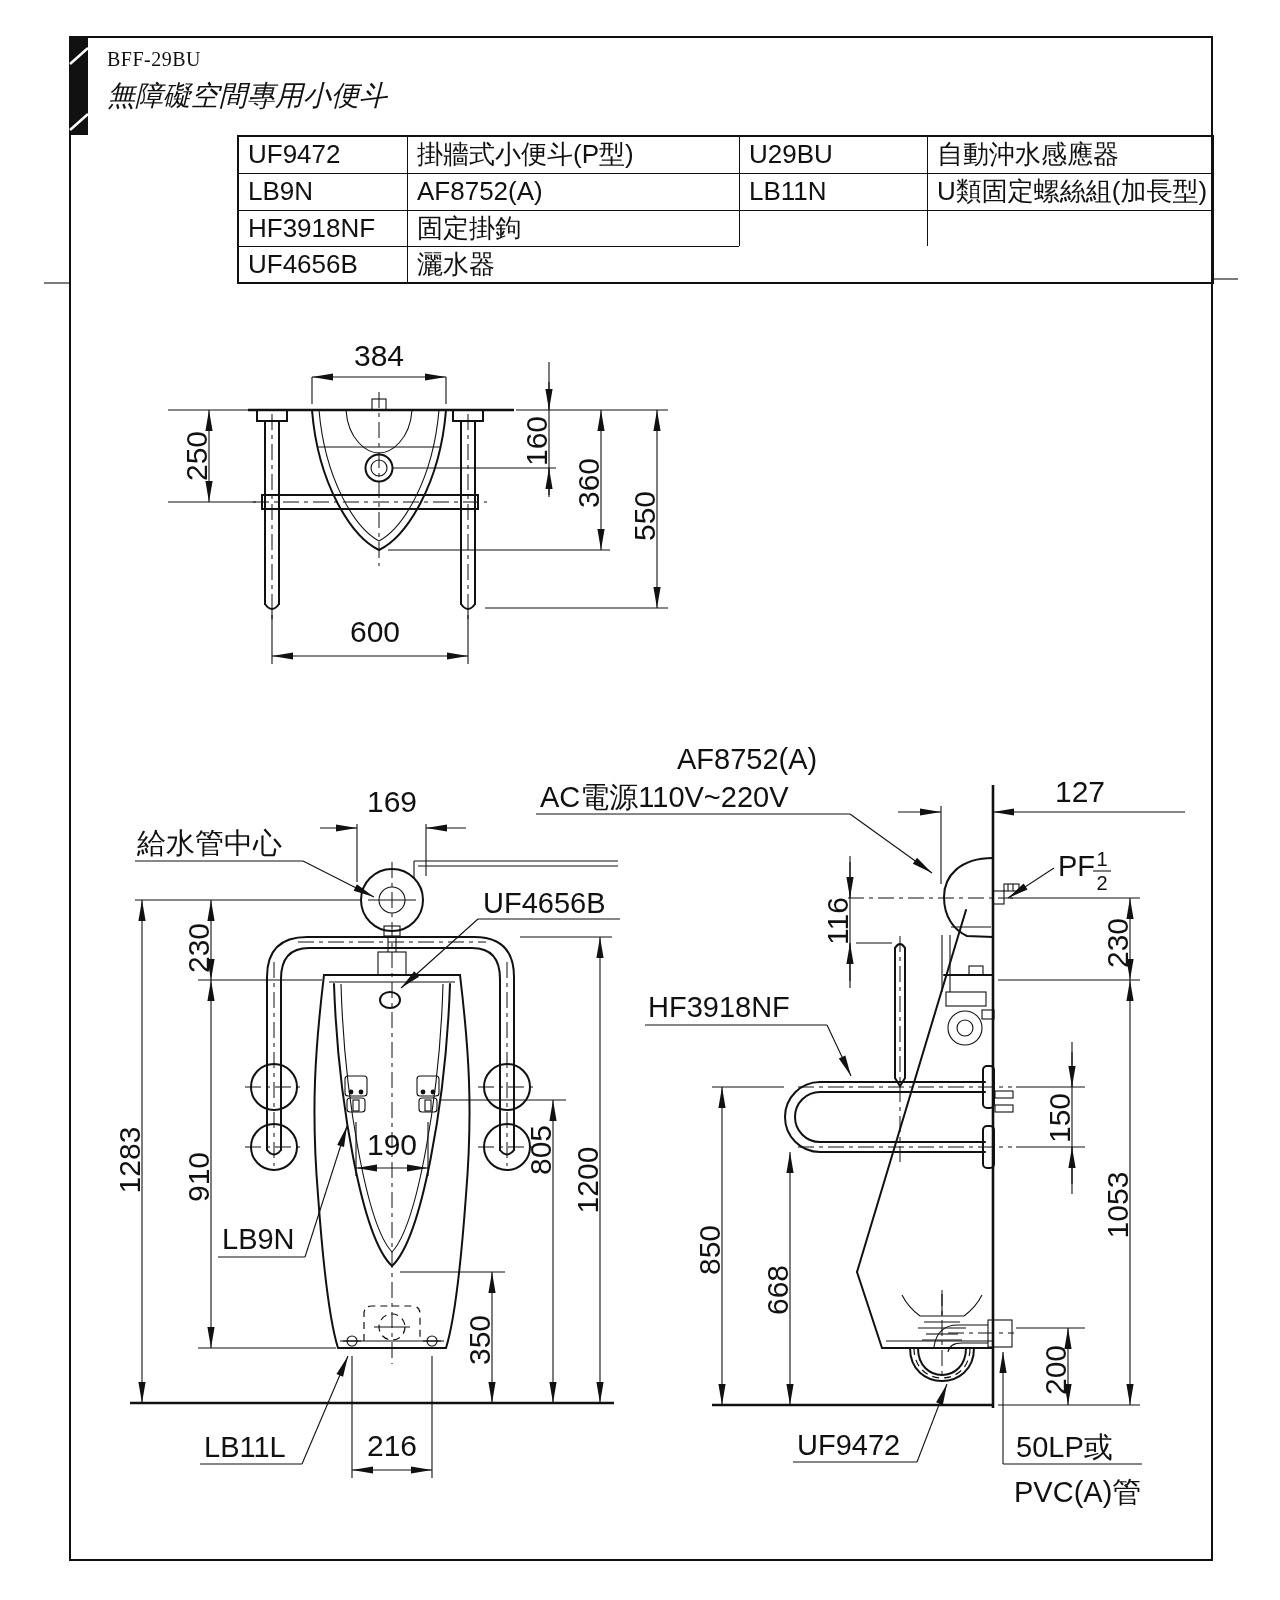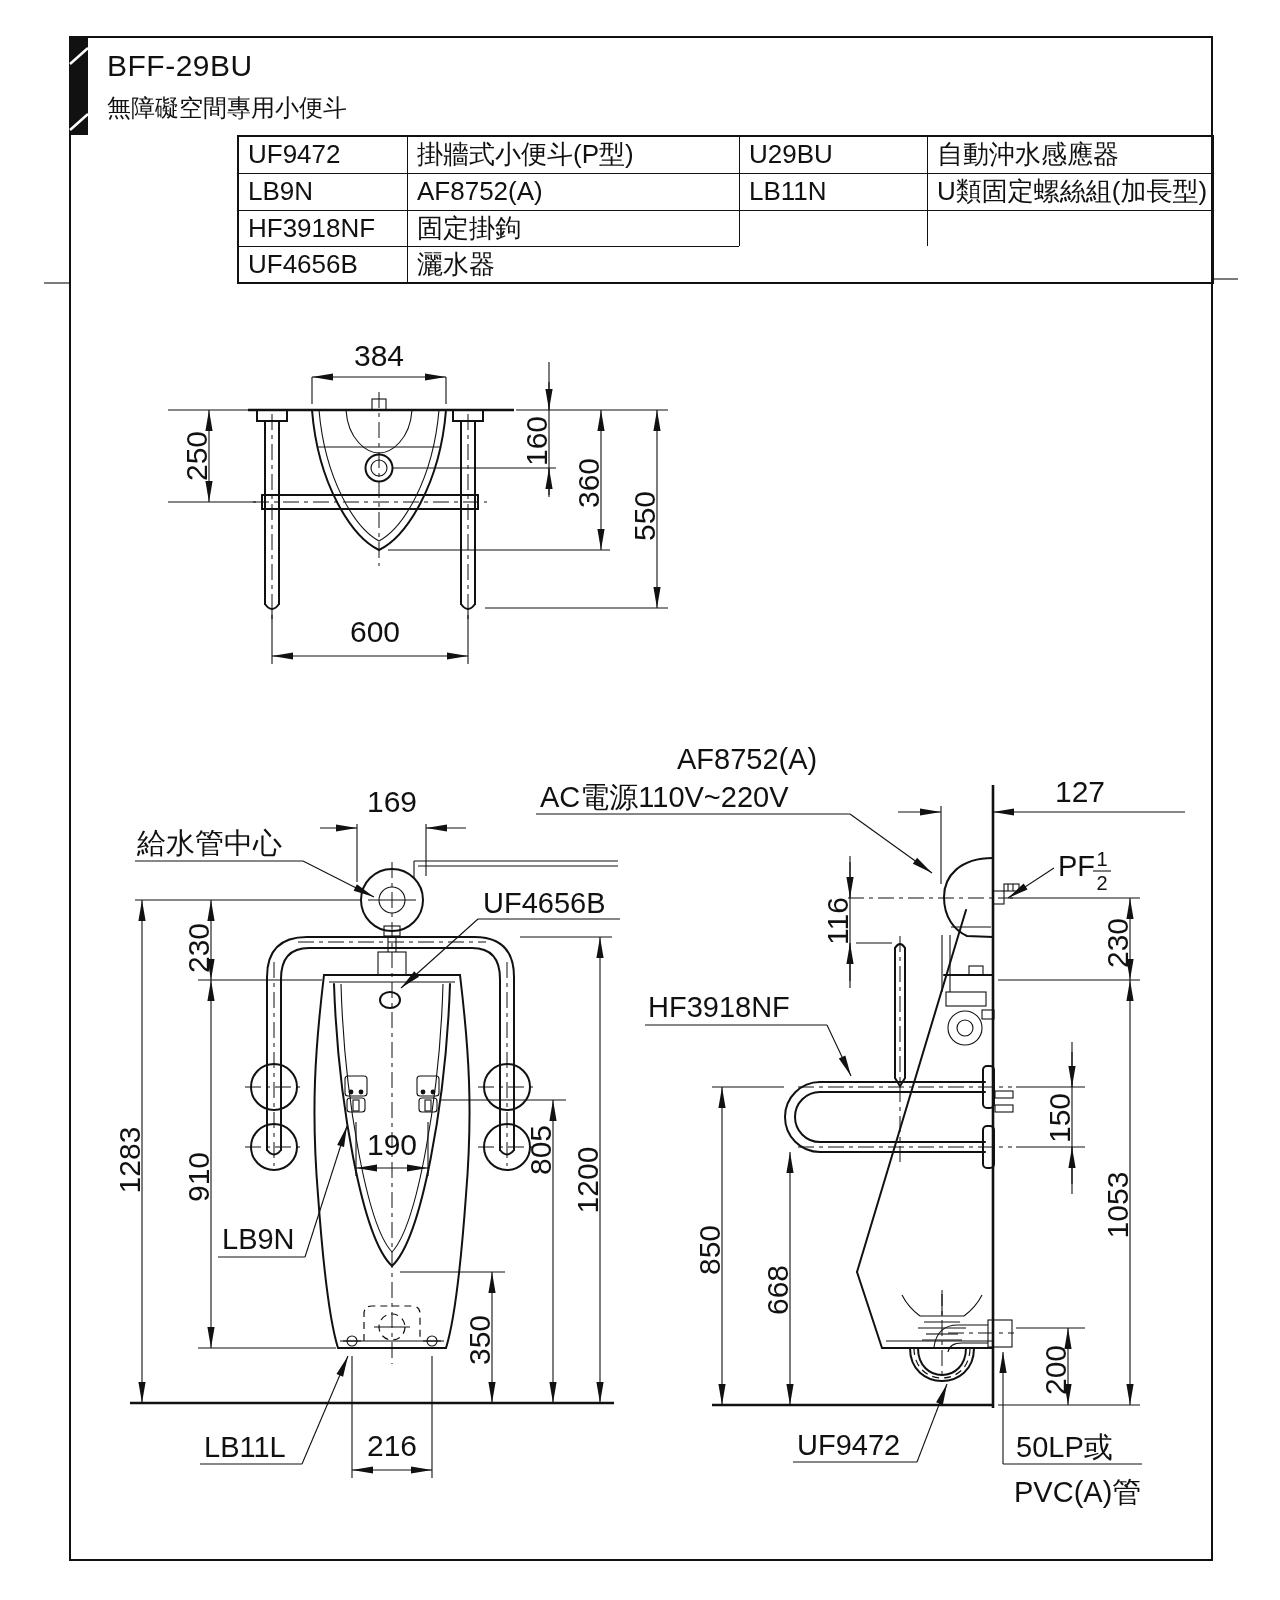--- a/index.html
+++ b/index.html
@@ -1,20 +1,20 @@
 <!DOCTYPE html>
 <html><head>
 <meta charset="utf-8">
 <style>
   html,body{margin:0;padding:0;background:#fff;}
   #page{position:relative;width:1280px;height:1600px;background:#fff;overflow:hidden;
         font-family:"Liberation Sans",sans-serif;color:#111;}
   #title-block{position:absolute;left:107px;top:46px;line-height:1.32;}
-  #title-block .t1{font-size:30px;letter-spacing:.5px;}
-  #title-block .t2{font-size:24px;margin-top:6px;}
+  #title-block .t1{font-size:20px;letter-spacing:.5px;font-family:Liberation Serif, serif;}
+  #title-block .t2{font-size:28px;margin-top:6px;font-style:italic;}
   .ptable{position:absolute;left:237px;top:135px;width:977px;box-sizing:border-box;
           display:grid;grid-template-columns:168px 332px 188px 287px;grid-auto-rows:36.25px;
           border:2px solid #111;}
   .ptable .cell{box-sizing:border-box;border-left:1.8px solid #111;border-top:1.8px solid #111;
           font-size:26px;line-height:32px;padding:1px 0 0 9px;white-space:nowrap;overflow:hidden;}
   .ptable .cell:nth-child(-n+4){border-top:none;}
   .ptable .cell:nth-child(4n+1){border-left:none;}
   svg{position:absolute;left:0;top:0;}
   svg *{vector-effect:none;}
   .ln{stroke:#111;stroke-width:2;fill:none;stroke-linecap:round;}

